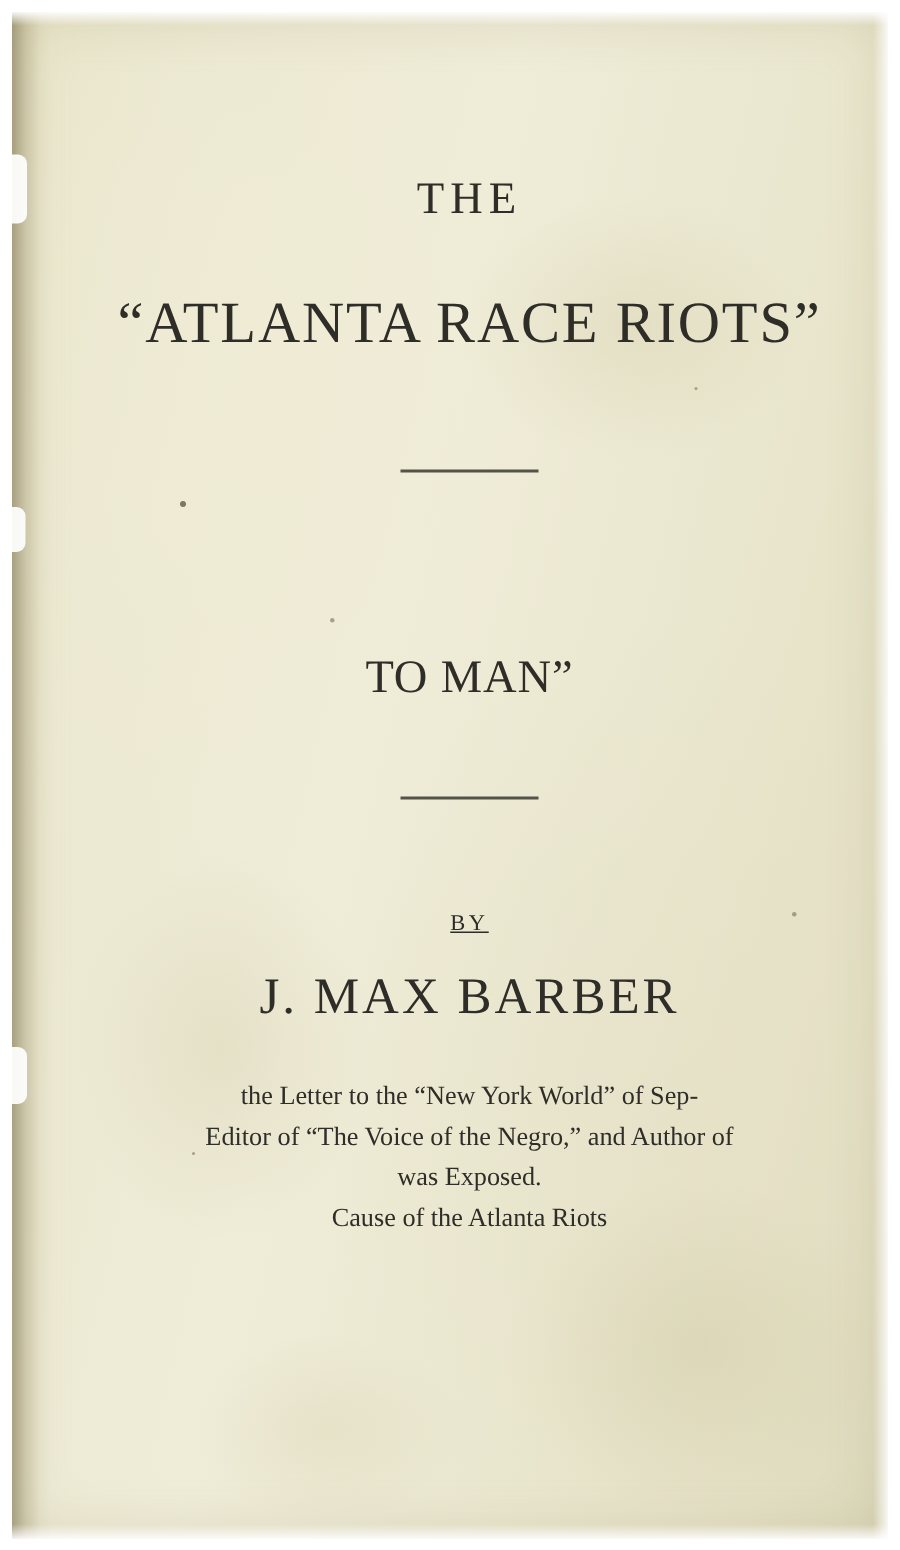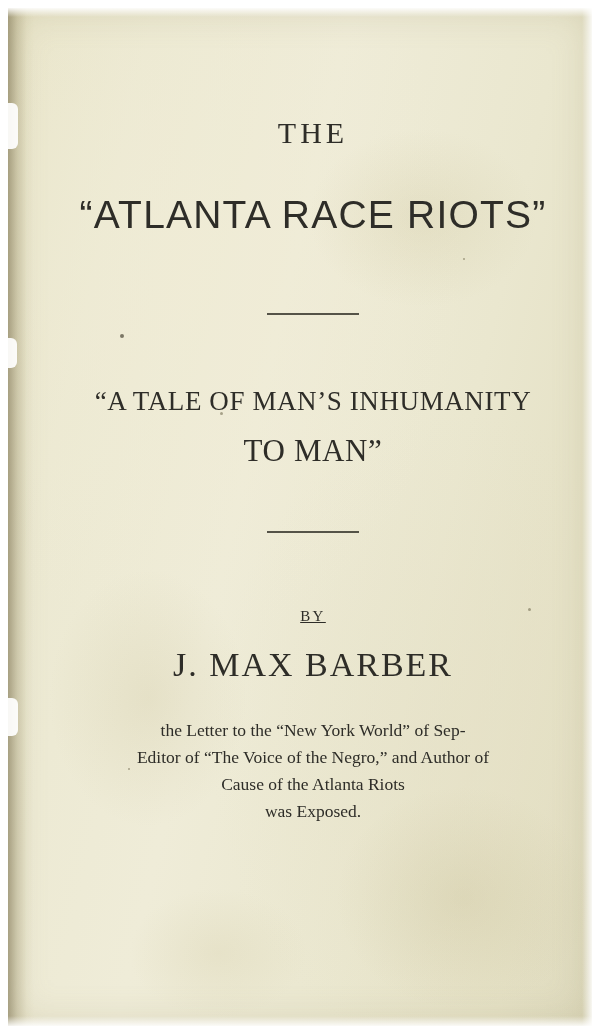--- a/index.html
+++ b/index.html
@@ -112,21 +112,21 @@
     letter-spacing: 4px;
     font-family: "Liberation Serif", serif;
   }
 
   .line-title {
     position: absolute;
     top: 185px;
     width: 100%;
     font-size: 39px;
     letter-spacing: 1.2px;
-    font-family: Liberation Sans, sans-serif;
+    font-family: Liberation Serif, serif;
     white-space: nowrap;
   }
 
   .rule {
     position: absolute;
     left: 50%;
     transform: translateX(-50%);
     width: 92px;
     height: 2px;
     background: #3a382f;
@@ -221,31 +221,30 @@
 
     <div class="text-block">
 
       <div class="line-the">THE</div>
 
       <div class="line-title">“ATLANTA RACE RIOTS”</div>
 
       <div class="rule rule-1"></div>
       <div class="pencil-dot"></div>
 
-      <div class="line-sub1">“A TALE  OF MAN’S INHUMANITY</div>
       <div class="line-sub2">TO MAN”</div>
 
       <div class="rule rule-2"></div>
 
       <div class="line-by">BY</div>
 
       <div class="line-author">J.  MAX  BARBER</div>
 
       <div class="credit">
         <div>the Letter to the “New York World” of Sep-</div>
         <div>Editor of “The Voice of the Negro,” and Author of</div>
+        <div>was Exposed.</div>
         <div>Cause of the Atlanta Riots</div>
-        <div>was Exposed.</div>
       </div>
 
     </div>
   </div>
 </div>
 
 </body></html>

